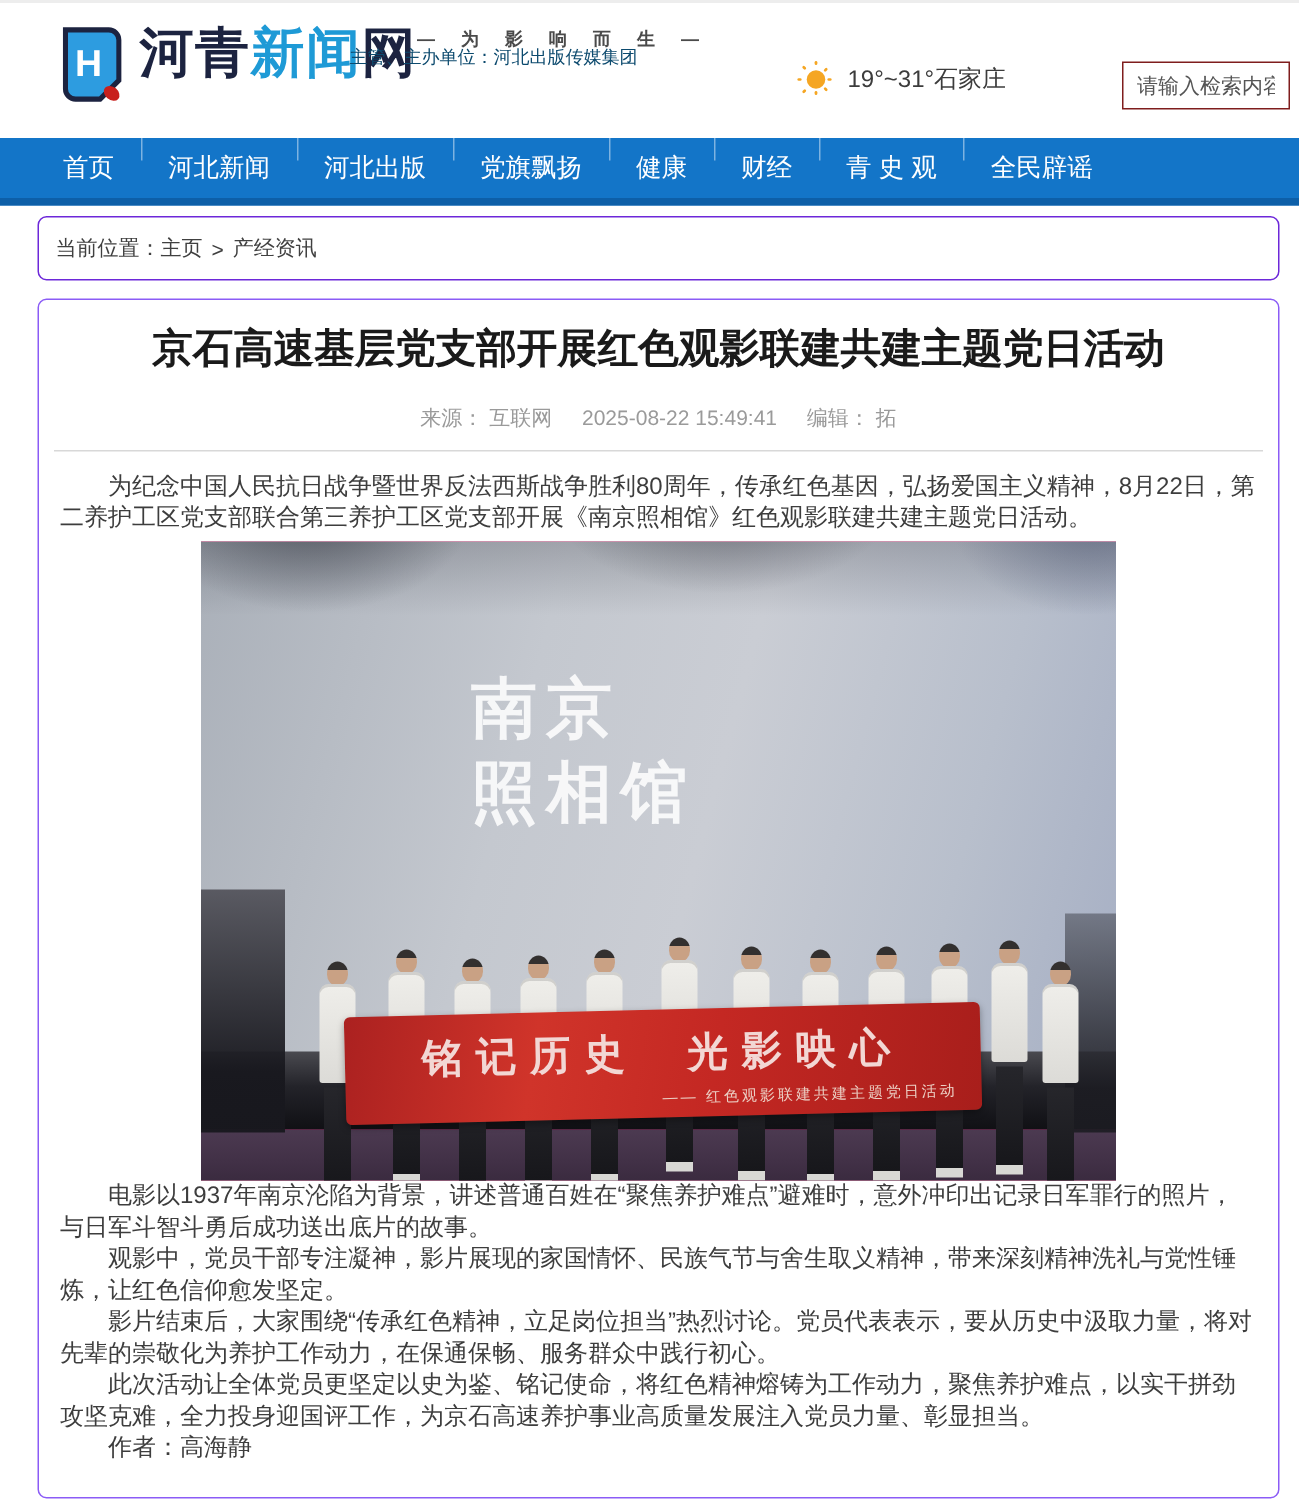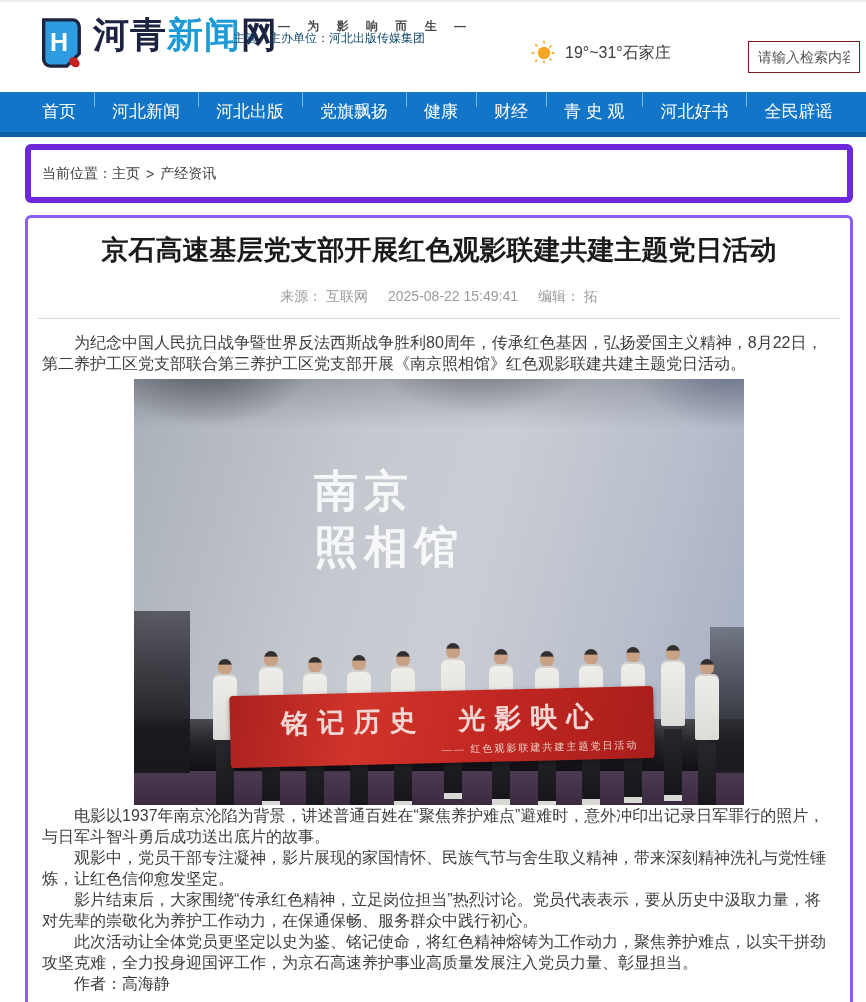--- a/index.html
+++ b/index.html
@@ -24,27 +24,27 @@
   .search-box::placeholder { color:#555; }
 
   
   .nav { position:relative; height:45px; background:#1375c8; }
   .nav::after { content:""; position:absolute; left:0; right:0; bottom:0; height:5px; background:#0d5fa8; }
   .nav ul { list-style:none; display:flex; align-items:center; height:40px; margin-left:24px; }
   .nav li { position:relative; padding:13px 18px; color:#fff; font-size:17px; line-height:40px; cursor:pointer; white-space:pre; }
   .nav li:not(:first-child)::before { content:""; position:absolute; left:0; top:12px; width:1px; height:16px; background:rgba(255,255,255,.45); }
 
   
-  .breadcrumb { width:828px; height:59px; margin:7px 0 0 25px; border:6px solid #6d28d9;
+  .breadcrumb { width:828px; height:43px; margin:7px 0 0 25px; border:1px solid #6d28d9;
     border-radius:6px; display:flex; align-items:center; padding-left:11px; font-size:14px; color:#404040; }
   .breadcrumb a { color:#404040; text-decoration:none; }
   .crumb-sep { margin:0 6px; }
 
   
-  .article { width:828px; height:800px; margin:12px 0 0 25px; border:3px solid #8b5cf6;
+  .article { width:828px; height:800px; margin:12px 0 0 25px; border:1px solid #8b5cf6;
     border-radius:6px; padding:12px 8px 0; overflow:hidden; }
   .article h1 { font-size:27px; line-height:34px; text-align:center; color:#1a1a1a; font-weight:700; margin-top:3px; }
   .meta { margin-top:21px; text-align:center; font-size:14px; color:#9a9a9a; }
   .meta span { margin:0 8px; }
   .title-divider { border-bottom:1px solid #d8d8d8; margin:12px 2px 0; }
   .article p { font-size:16px; line-height:21px; color:#3d3d3d; text-indent:2em; padding:0 6px; }
   .article p.first { margin-top:13px; }
 
   
   .photo { position:relative; width:610px; height:426px; margin:5px auto 0; overflow:hidden; background:#be185d; }
@@ -121,21 +121,20 @@
 
 <nav class="nav">
   <ul>
     <li>首页</li>
     <li>河北新闻</li>
     <li>河北出版</li>
     <li>党旗飘扬</li>
     <li>健康</li>
     <li>财经</li>
     <li>青 史 观</li>
-    <li>河北好书</li>
     <li>全民辟谣</li>
   </ul>
 </nav>
 
 <div class="breadcrumb">
   <span>当前位置：</span>
   <a href="#">主页</a>
   <span class="crumb-sep">&gt;</span>
   <a href="#">产经资讯</a>
 </div>

